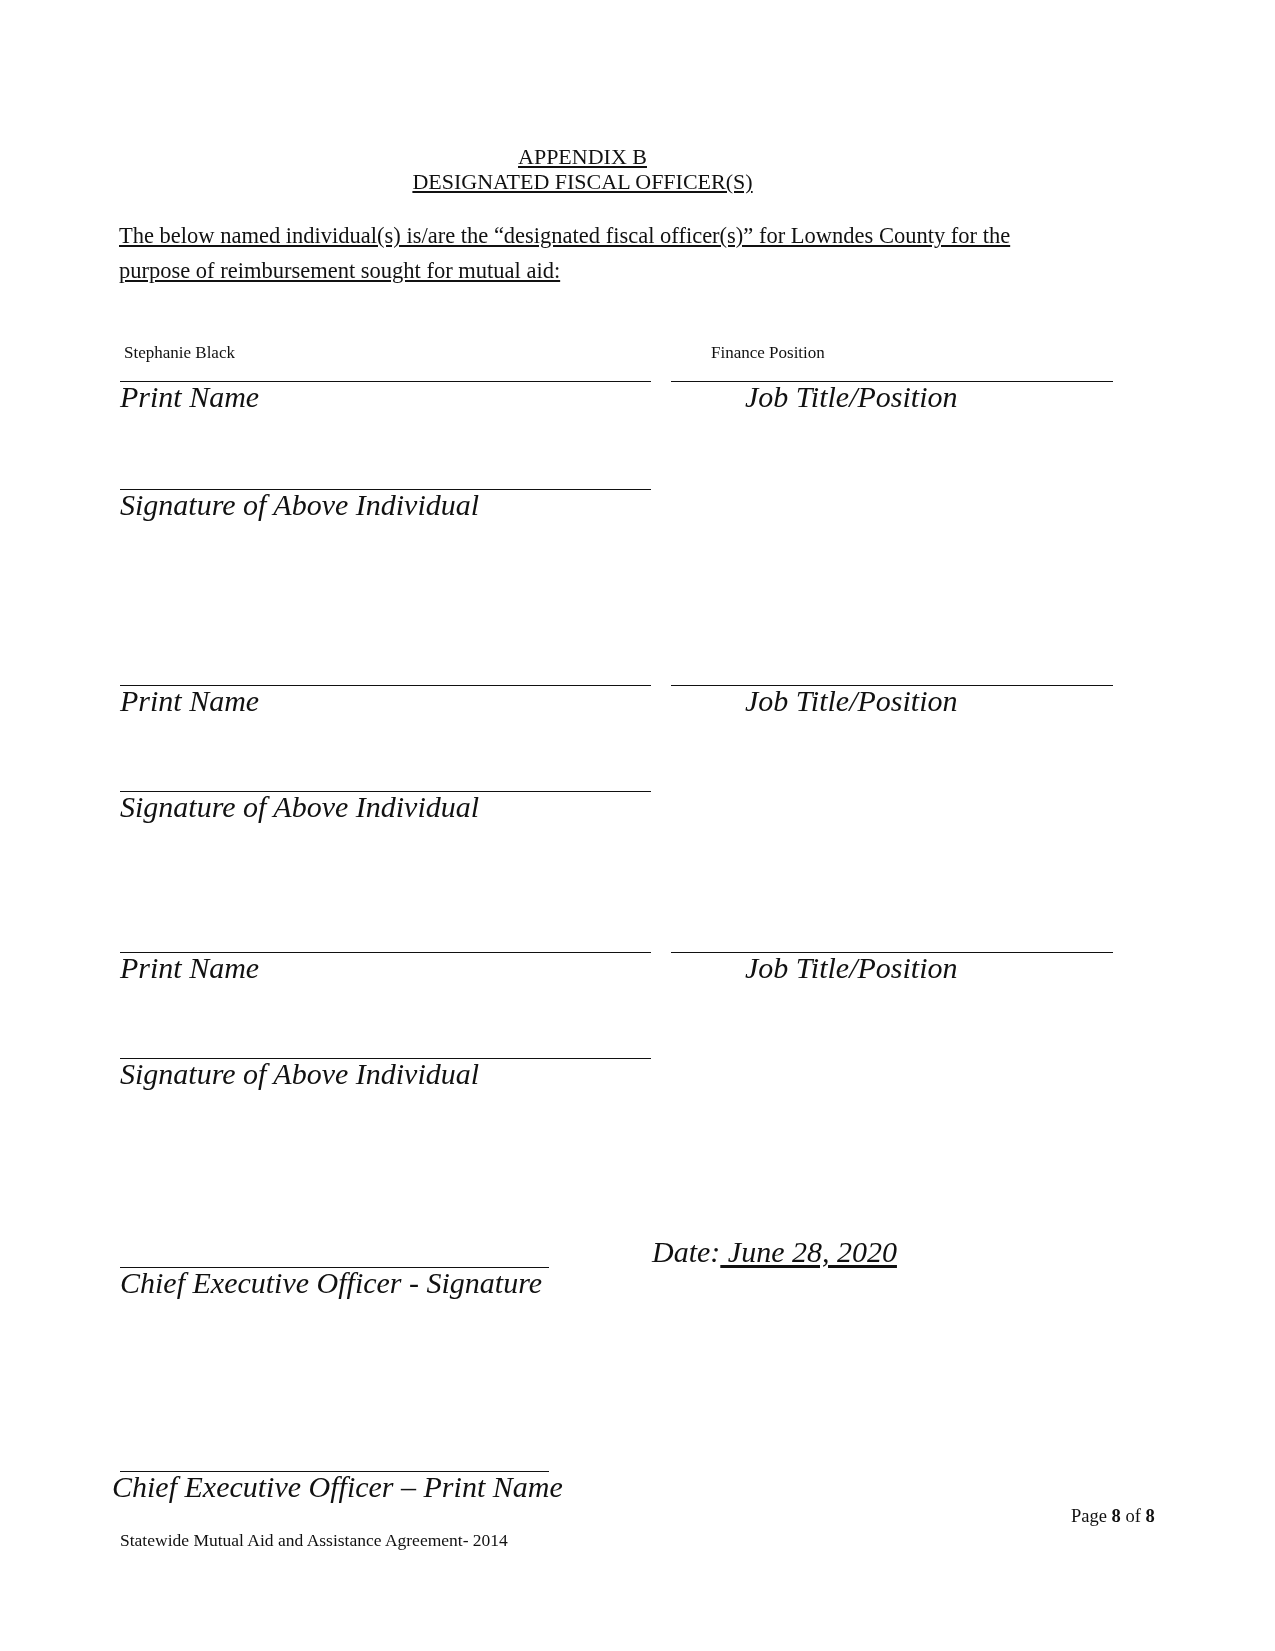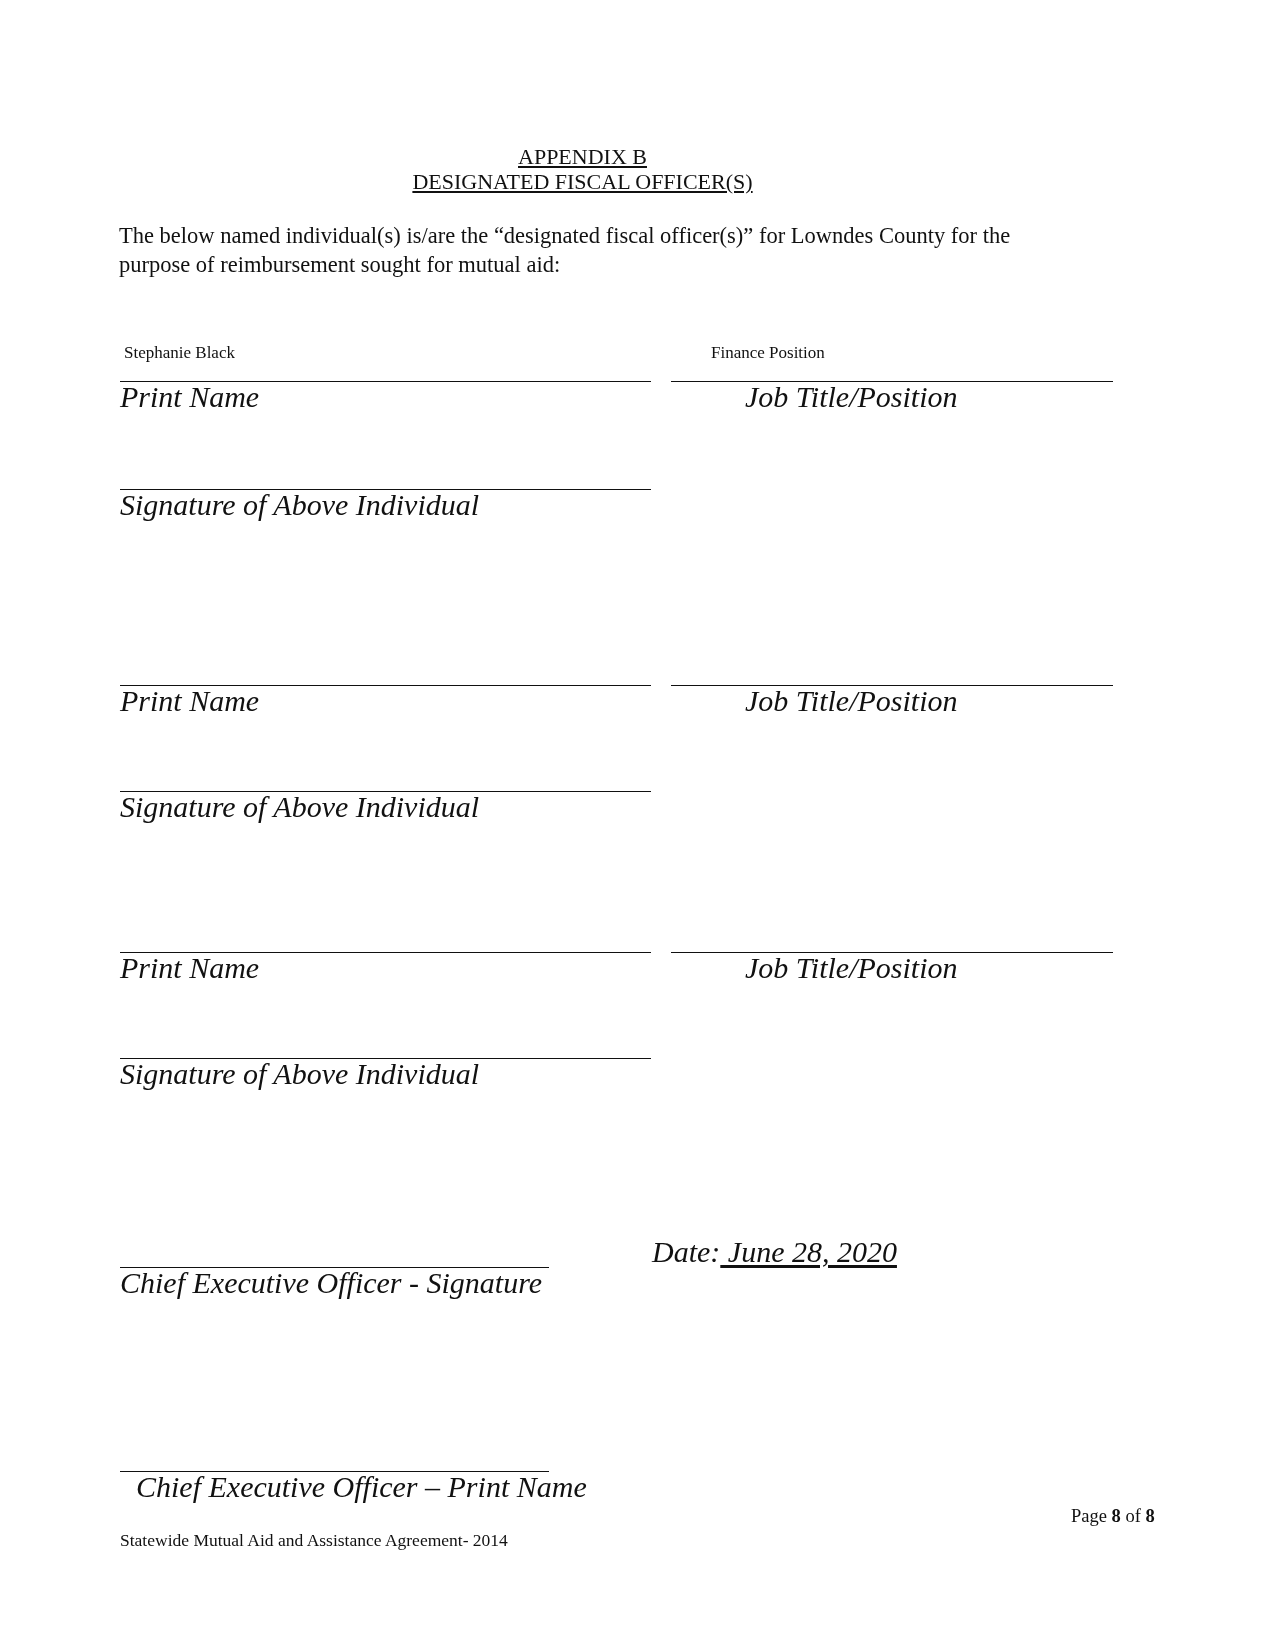--- a/index.html
+++ b/index.html
@@ -15,21 +15,21 @@
       font-family: "Liberation Serif", "DejaVu Serif", serif;
       color: #111111;
     }
     .abs { position: absolute; white-space: nowrap; }
     .title {
       left: 0; width: 1165px; text-align: center;
       font-size: 22px; line-height: 28px;
       text-decoration: underline; text-underline-offset: 2px;
     }
     .body-text {
-      left: 119px; font-size: 22.5px; line-height: 28px;
+      left: 119px; font-size: 22.5px; line-height: 28px; text-decoration: underline;
     }
     .filled {
       font-size: 17px; line-height: 20px; text-align: center;
     }
     .label {
       font-size: 30px; line-height: 26px; font-style: italic;
     }
     .rule {
       position: absolute; height: 0;
       border-top: 1.6px solid #111111;
@@ -45,21 +45,21 @@
     }
     .page-num b { font-weight: bold; }
   </style>
 </head>
 <body>
 
 <div class="abs title" style="top:143px;">APPENDIX B</div>
 <div class="abs title" style="top:168px;">DESIGNATED FISCAL OFFICER(S)</div>
 
 <div class="abs body-text" style="top:222px;">The below named individual(s) is/are the “designated fiscal officer(s)” for Lowndes County for the</div>
-<div class="abs body-text" style="top:251px;">purpose of reimbursement sought for  mutual aid:</div>
+<div class="abs body-text" style="top:257px;">purpose of reimbursement sought for  mutual aid:</div>
 
 <div>
   <div class="abs filled" style="left:124px; top:343px;">Stephanie Black</div>
   <div class="abs filled" style="left:711px; top:343px;">Finance Position</div>
   <div class="rule" style="left:120px; width:531px; top:381px;"></div>
   <div class="rule" style="left:671px; width:442px; top:381px;"></div>
   <div class="abs label" style="left:120px; top:384px;">Print Name</div>
   <div class="abs label" style="left:745px; top:384px;">Job Title/Position</div>
   <div class="rule" style="left:120px; width:531px; top:489px;"></div>
   <div class="abs label" style="left:120px; top:492px;">Signature of Above Individual</div>
@@ -84,19 +84,19 @@
 </div>
 
 <div>
   <div class="abs label" style="left:652px; top:1239px;">
     <span>Date:</span><span class="date-value"> June 28, 2020</span>
   </div>
   <div class="rule" style="left:120px; width:429px; top:1267px;"></div>
   <div class="abs label" style="left:120px; top:1270px;">Chief Executive Officer - Signature</div>
 
   <div class="rule" style="left:120px; width:429px; top:1471px;"></div>
-  <div class="abs label" style="left:136px; top:1474px;">Chief Executive Officer – Print Name</div>
+  <div class="abs label" style="left:112px; top:1474px;">Chief Executive Officer – Print Name</div>
 </div>
 
 <div class="abs page-num" style="left:1071px; top:1505px;">
   <span>Page </span><b>8</b><span> of </span><b>8</b>
 </div>
 <div class="abs footer-text" style="left:120px; top:1529px;">Statewide Mutual Aid and Assistance Agreement- 2014</div>
 
 </body></html>

